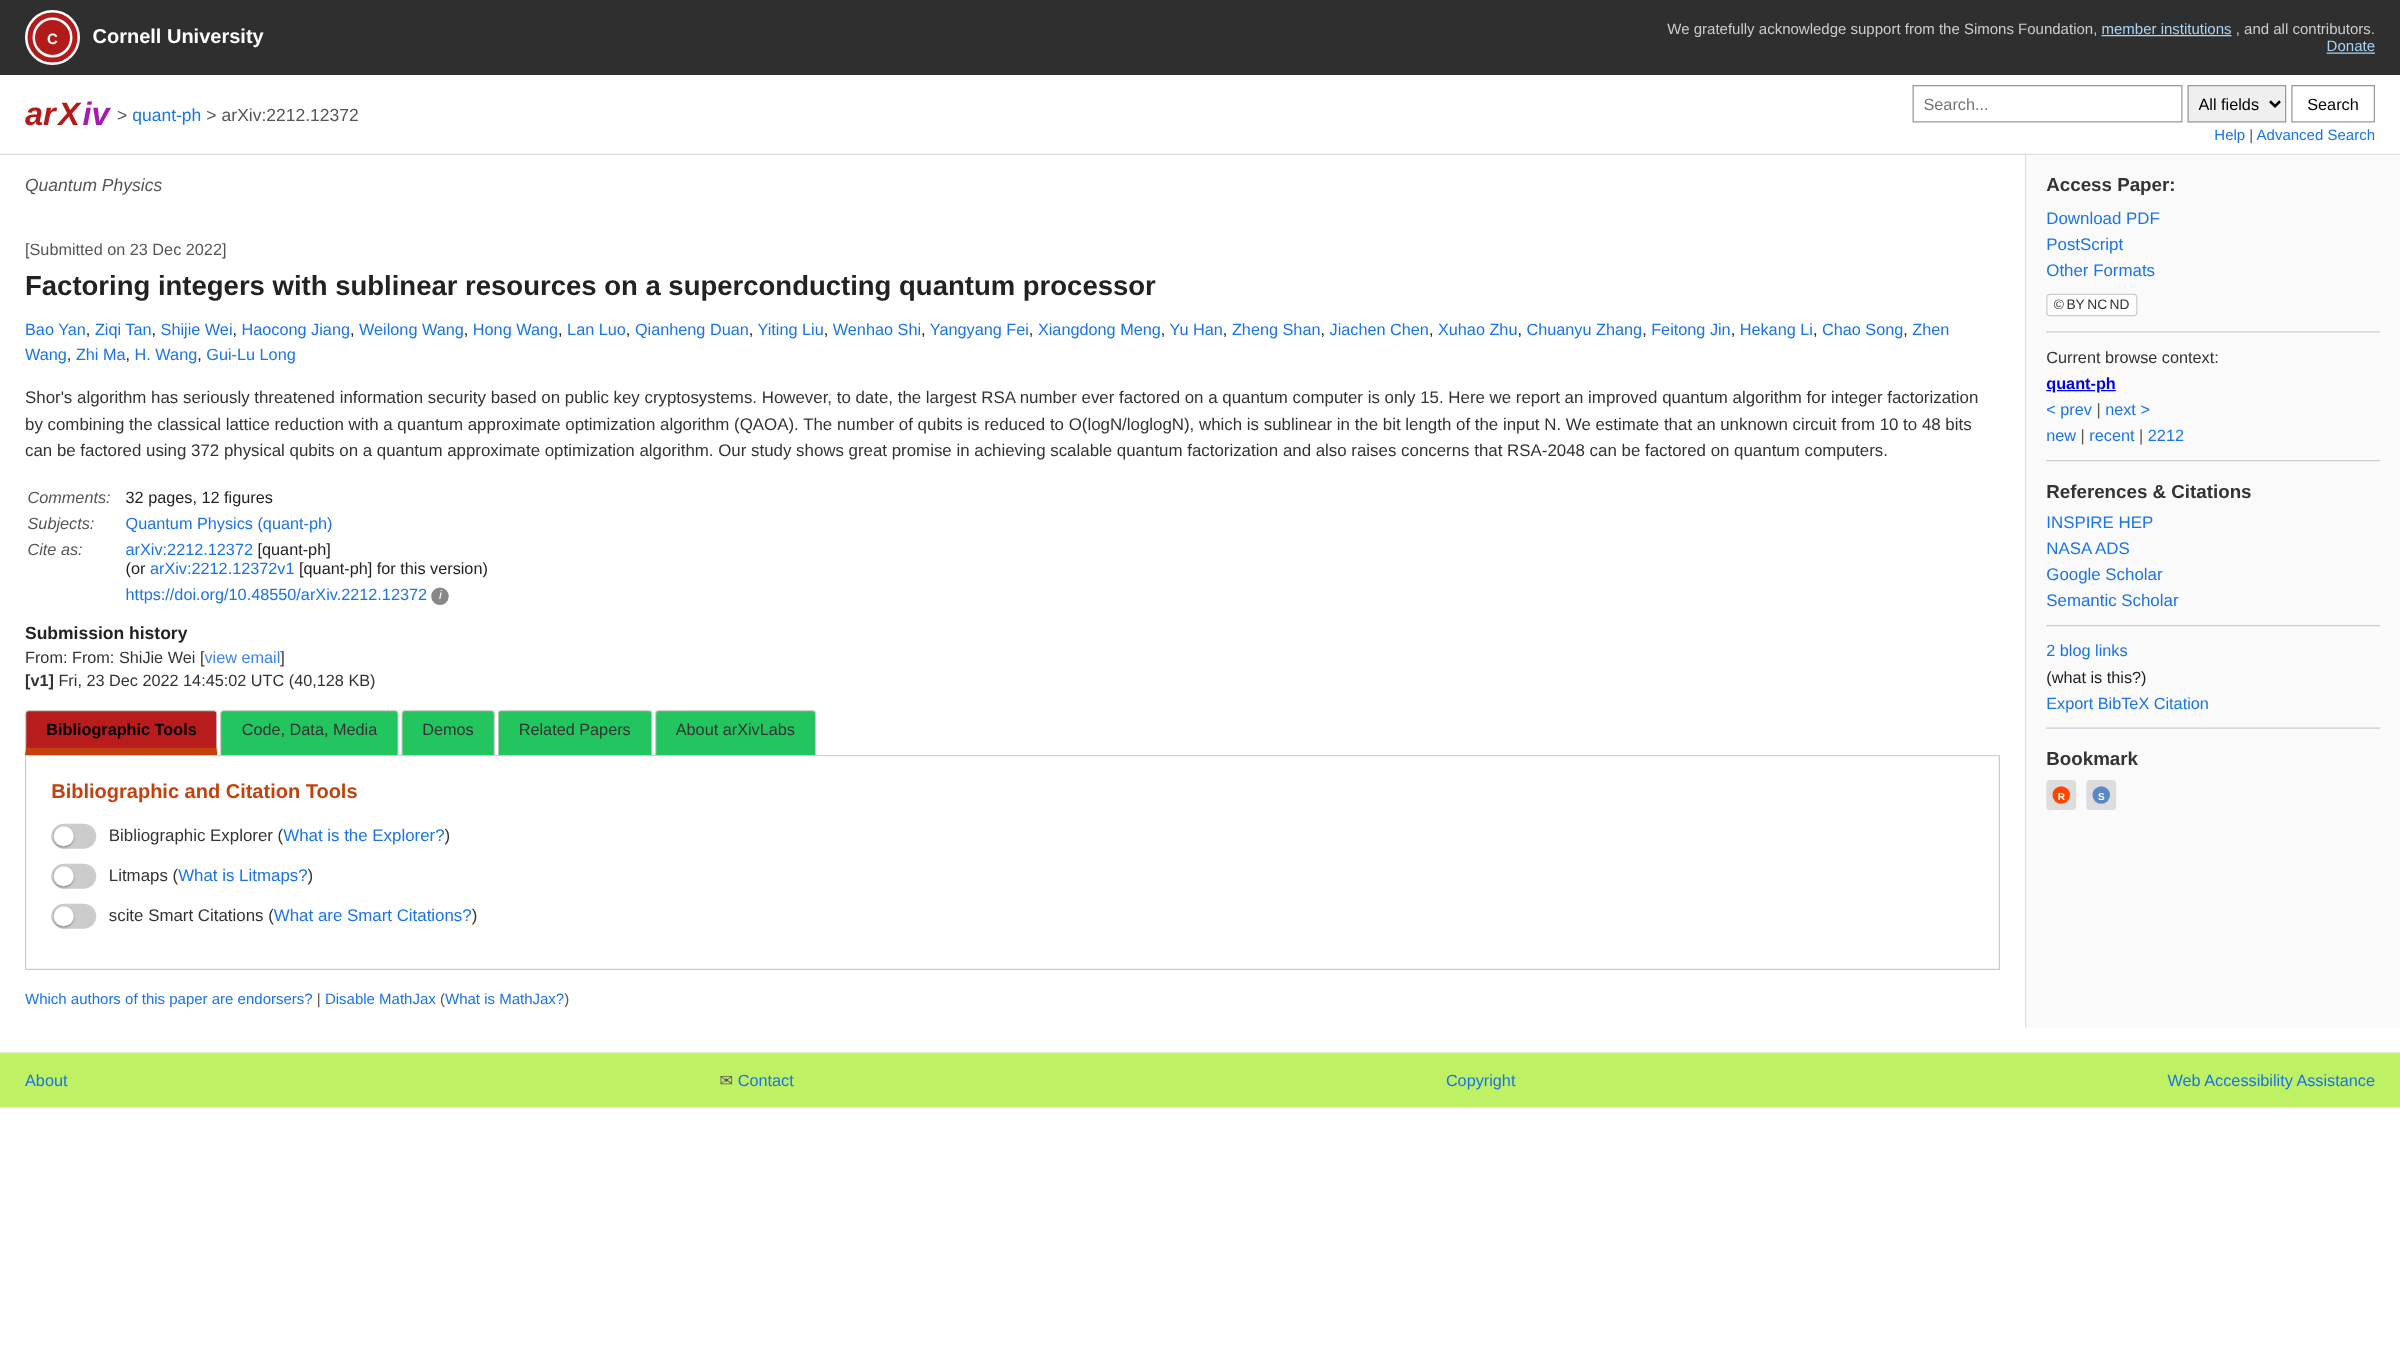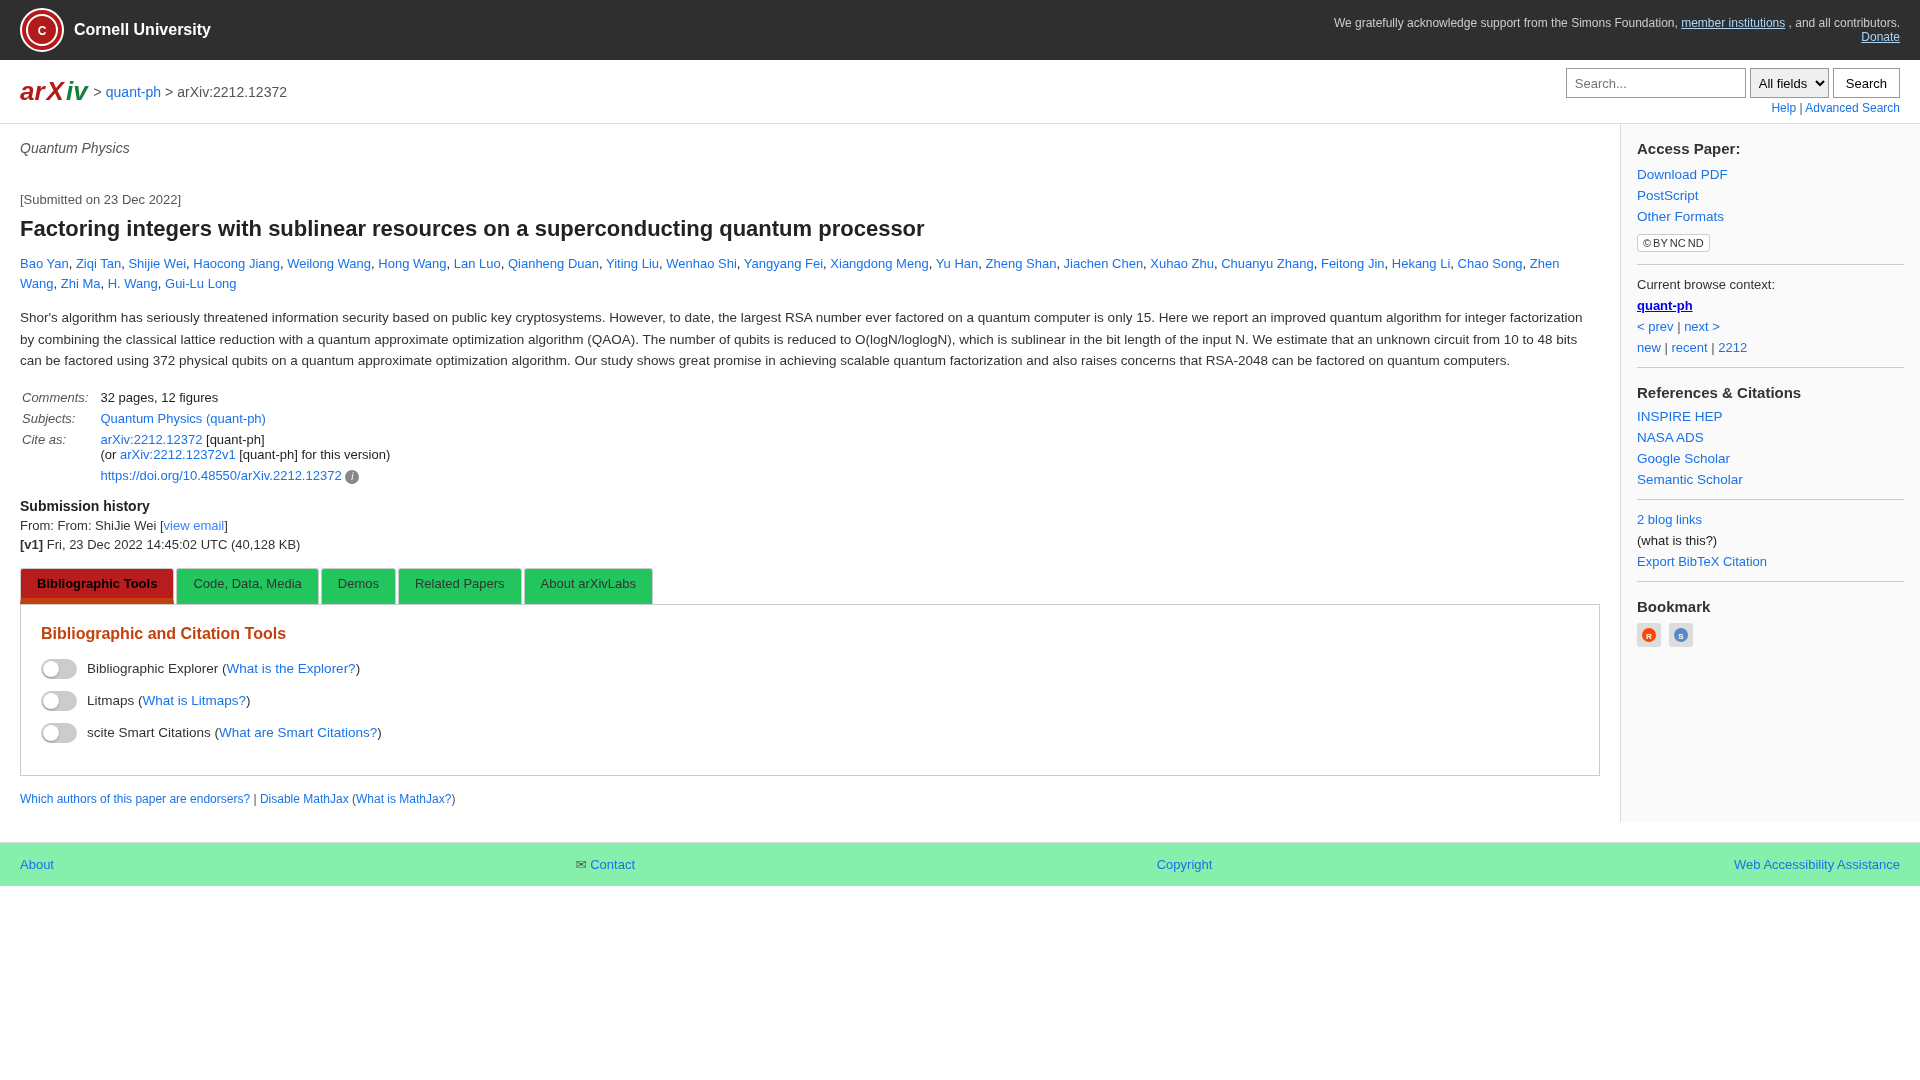--- a/index.html
+++ b/index.html
@@ -69,21 +69,21 @@
     }
     .breadcrumb a { color: #1a73e8; text-decoration: none; }
     .search-bar {
       display: flex;
       align-items: center;
       gap: 4px;
     }
     .search-bar input {
       border: 1px solid #999;
       padding: 4px 8px;
-      width: 180px;
+      width: 216px;
       font-size: 13px;
       height: 30px;
     }
     .search-bar select {
       border: 1px solid #999;
       padding: 4px;
       font-size: 13px;
       height: 30px;
     }
     .search-bar button {
@@ -337,21 +337,21 @@
       background: #fff;
       border: 1px solid #ccc;
       border-radius: 3px;
       padding: 2px 5px;
       font-size: 11px;
       color: #333;
     }
 
     
     .page-footer {
-      background: #86efac;
+      background: #bef264;
       border-top: 1px solid #ddd;
       padding: 14px 20px;
       display: flex;
       justify-content: space-between;
       font-size: 13px;
       color: #555;
       margin-top: 20px;
     }
     .page-footer a { color: #1a73e8; text-decoration: none; }
 
@@ -389,21 +389,21 @@
     <span>, and all contributors.</span>
     <a href="#">Donate</a>
   </div>
 </div>
 
 <div class="arxiv-nav">
   <div class="arxiv-nav-left">
     <div style="display:flex;align-items:center;gap:2px;cursor:pointer;">
       <span style="font-style:italic;font-size:26px;font-weight:bold;color:#b31b1b;">ar</span>
         <span style="font-style:italic;font-size:26px;font-weight:bold;color:#b31b1b;">X</span>
-        <span style="font-style:italic;font-size:26px;font-weight:bold;color:#15803d;">iv</span>
+        <span style="font-style:italic;font-size:26px;font-weight:bold;color:#a21caf;">iv</span>
     </div>
     <div class="breadcrumb">
       <span>&gt;</span>
       <a href="#">quant-ph</a>
       <span>&gt;</span>
       <span>arXiv:2212.12372</span>
     </div>
   </div>
   <div style="display:flex;flex-direction:column;align-items:flex-end;">
     <div class="search-bar">

